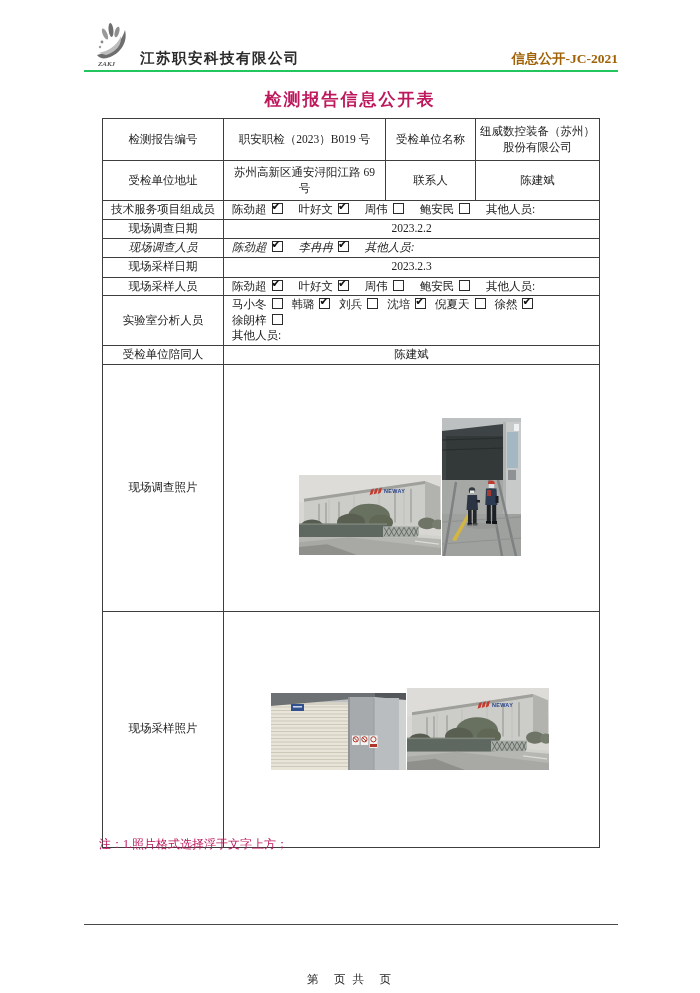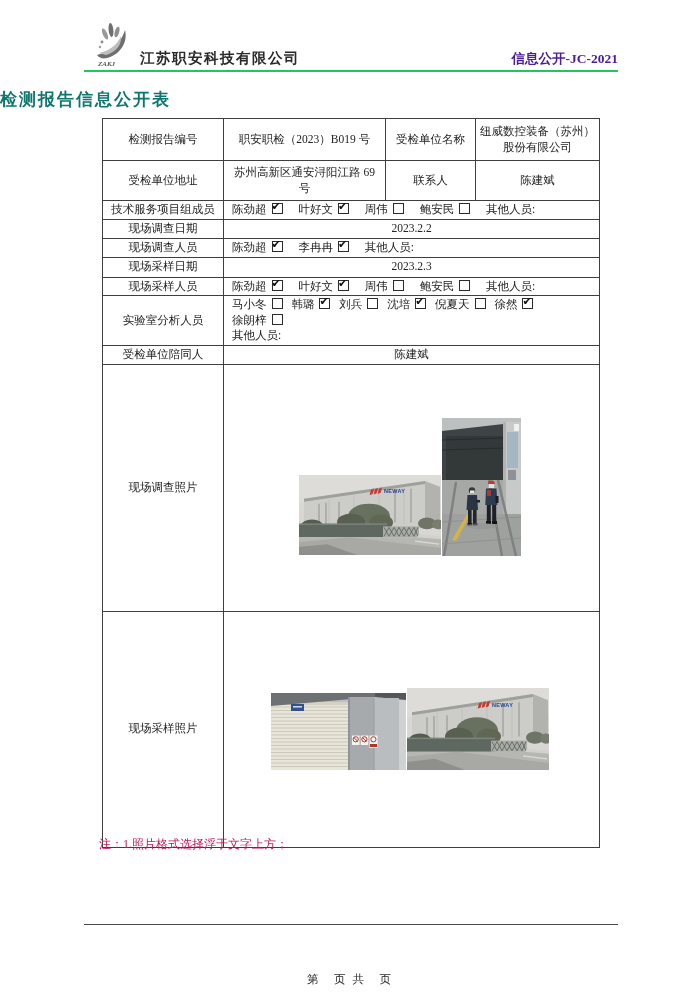--- a/index.html
+++ b/index.html
@@ -3,35 +3,35 @@
 <meta charset="utf-8">
 <style>
   html,body{margin:0;padding:0;background:#ffffff;}
   .page{position:relative;width:700px;height:993px;background:#ffffff;overflow:hidden;
         font-family:"Liberation Serif","DejaVu Serif",serif;color:#1e1e1e;}
 
   
   .hdr{position:absolute;left:84px;top:28px;width:534px;height:42px;border-bottom:2px solid #22c55e;}
   .hdr-logo{position:absolute;left:6px;top:-6px;width:48px;height:46px;}
   .hdr-company{position:absolute;left:56px;bottom:2px;font-size:14.5px;font-weight:bold;letter-spacing:1.5px;color:#2a2a2a;}
-  .hdr-code{position:absolute;right:0;bottom:2px;font-size:13.5px;font-weight:bold;color:#4c1d95;}
+  .hdr-code{position:absolute;right:0;bottom:2px;font-size:13.5px;font-weight:bold;color:#a16207;}
 
   
-  .title{position:absolute;left:0;top:88px;width:100%;
-         font-size:17px;font-weight:bold;letter-spacing:2px;color:#0f766e;}
+  .title{position:absolute;left:0;top:88px;width:100%;text-align:center;
+         font-size:17px;font-weight:bold;letter-spacing:2px;color:#be185d;}
 
   
   .form-table{position:absolute;left:102px;top:118px;width:497px;border-collapse:collapse;
               table-layout:fixed;font-size:11.5px;color:#222;}
   .form-table td{border:1px solid #3e3e3e;padding:1px 4px;line-height:1.35;overflow:hidden;vertical-align:middle;}
   td.lbl{text-align:center;}
   td.ctr{text-align:center;}
   td.members{padding-left:8px;}
   tr.r1{height:42px;} tr.r2{height:40px;padding-left:24px;} tr.r3{height:18px;} tr.r4{height:19px;}
-  tr.r5{height:19px;} tr.r6{height:20px;padding-left:42px;} tr.r7{height:18px;} tr.r8{height:36px;}
+  tr.r5{height:19px;font-style:italic;} tr.r6{height:20px;padding-left:42px;} tr.r7{height:18px;} tr.r8{height:36px;}
   tr.r9{height:19px;} tr.r10{height:247px;} tr.r11{height:236px;}
 
   .member{margin-right:13px;white-space:nowrap;}
   .member.tight{margin-right:6px;}
   .cbx{display:inline-block;width:9px;height:9px;border:1.3px solid #2b2b2b;margin-left:5px;
        vertical-align:-1px;position:relative;background:#fff;}
   .cbx[data-checked="true"]::before{content:"✔";position:absolute;left:-1px;top:-4px;
        font-size:11px;color:#111;font-family:"DejaVu Sans",sans-serif;}
   .others-line{display:block;}
 

